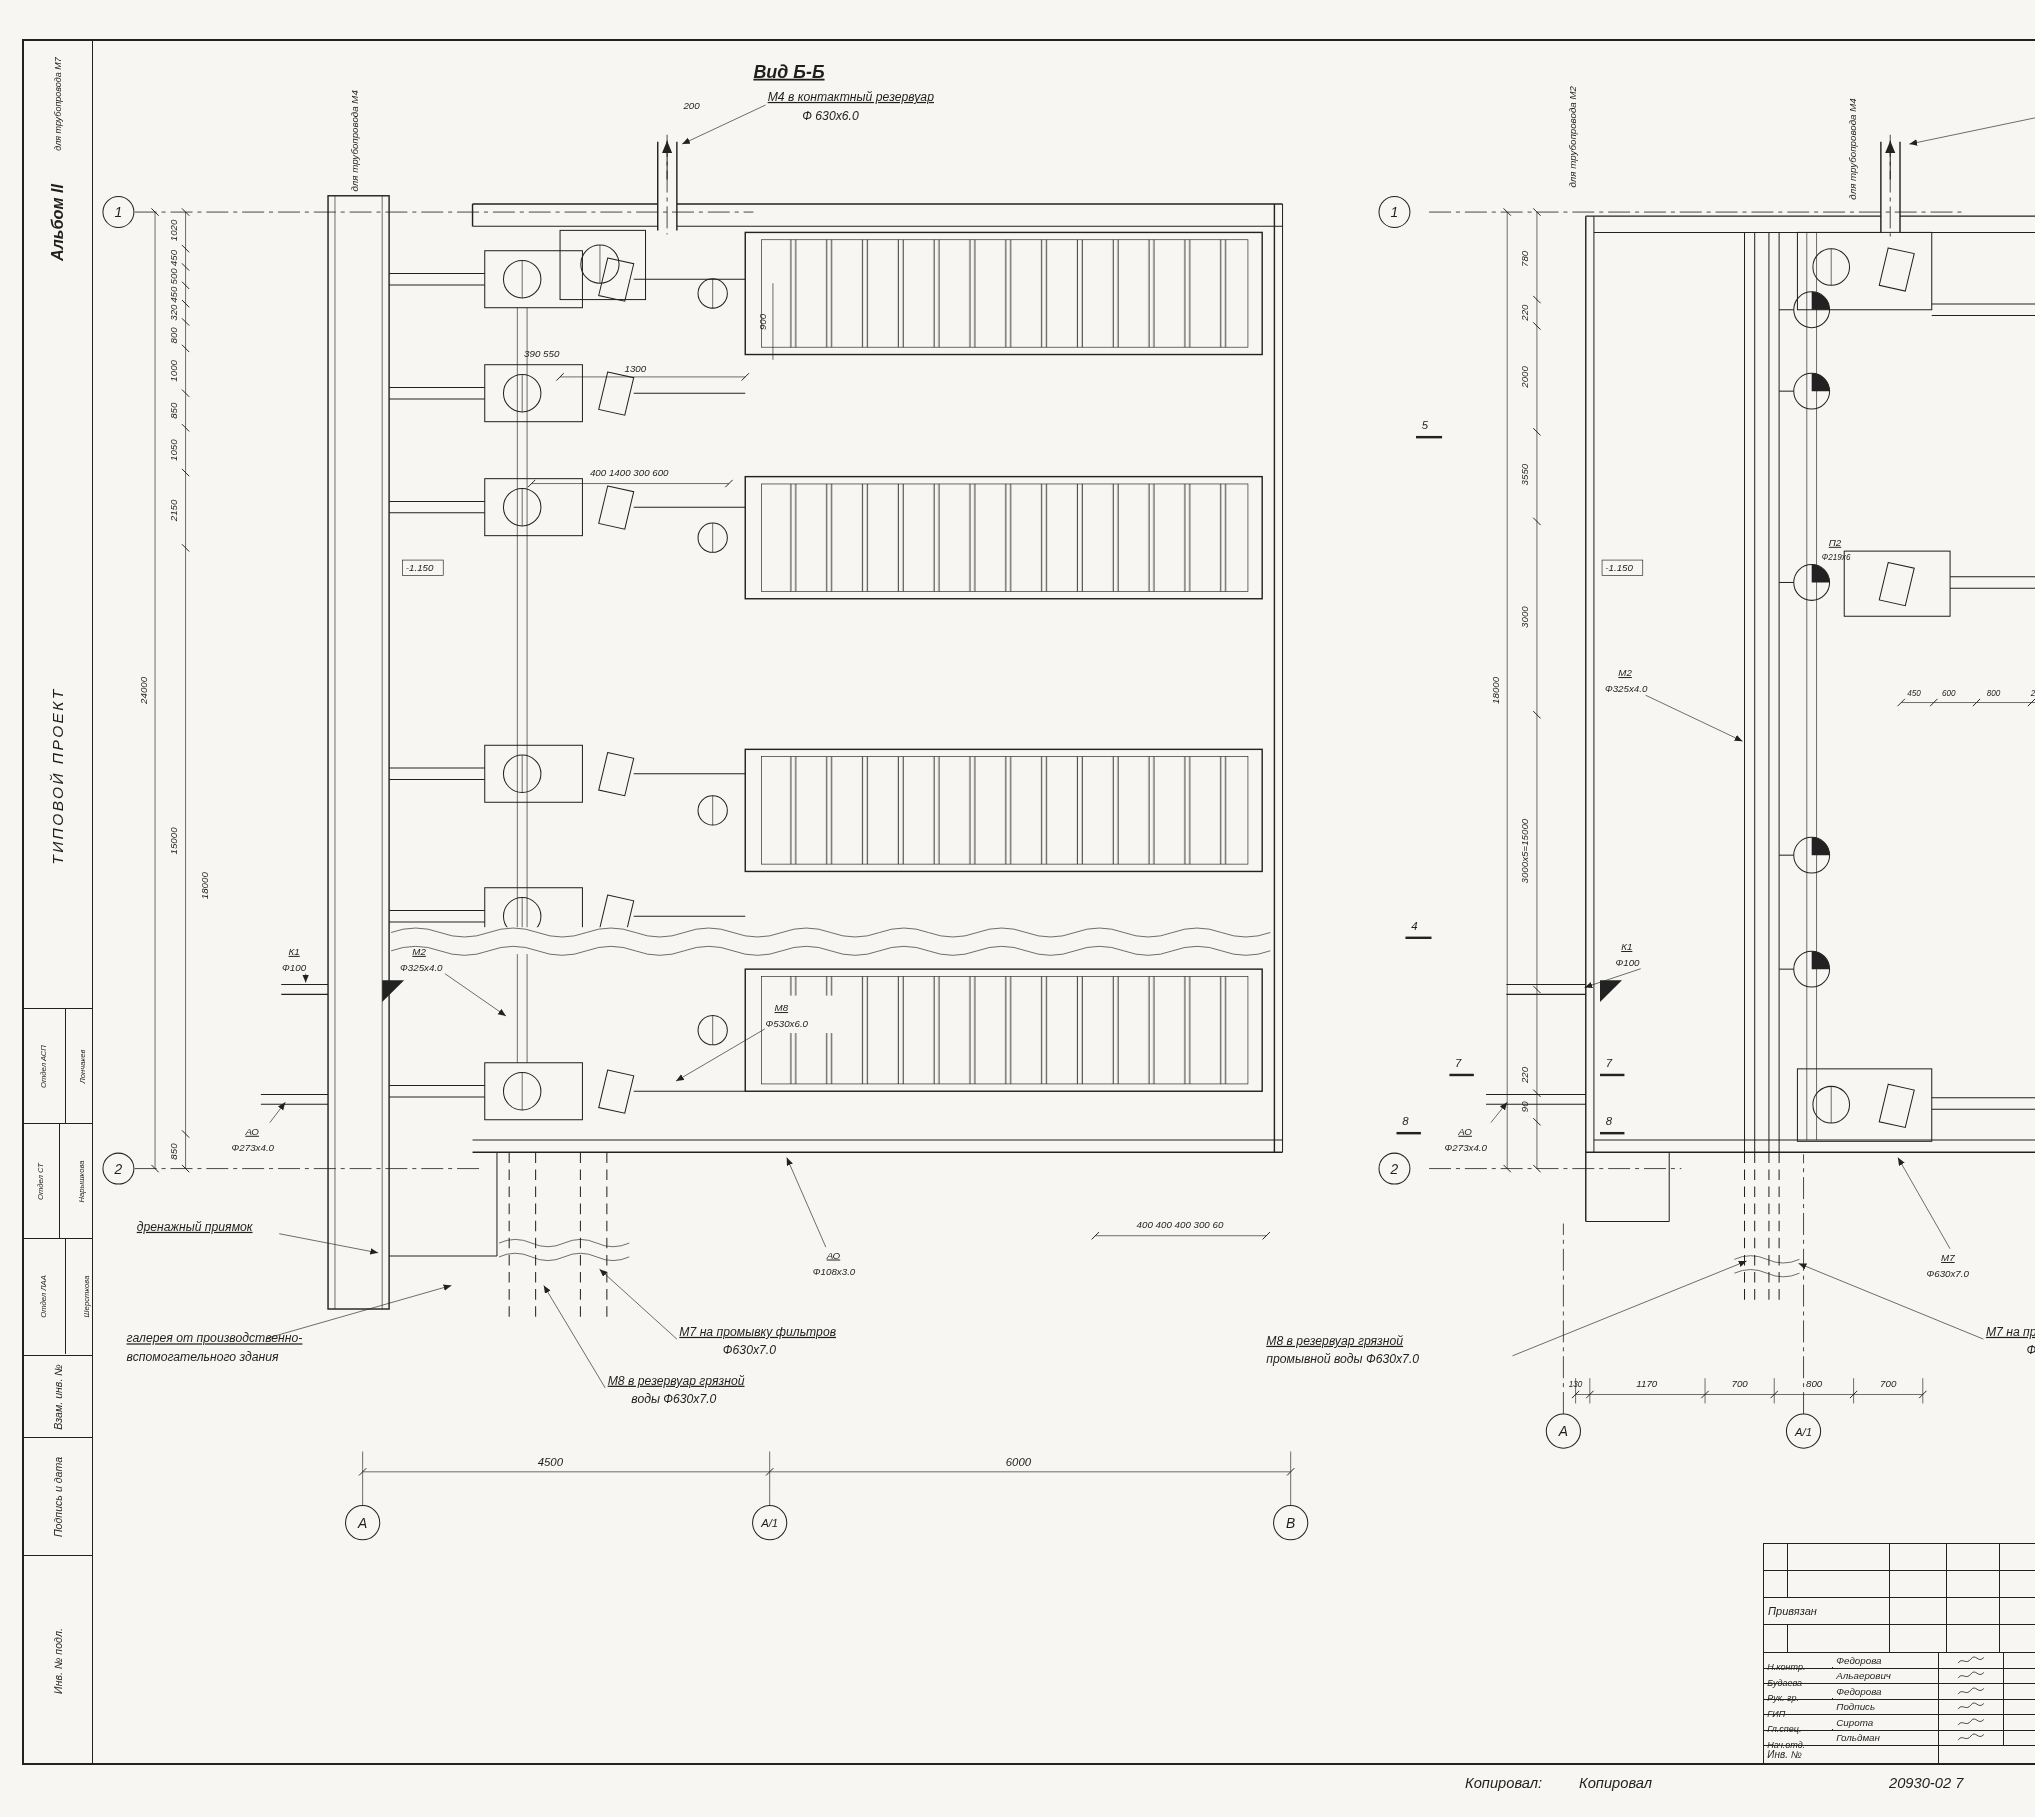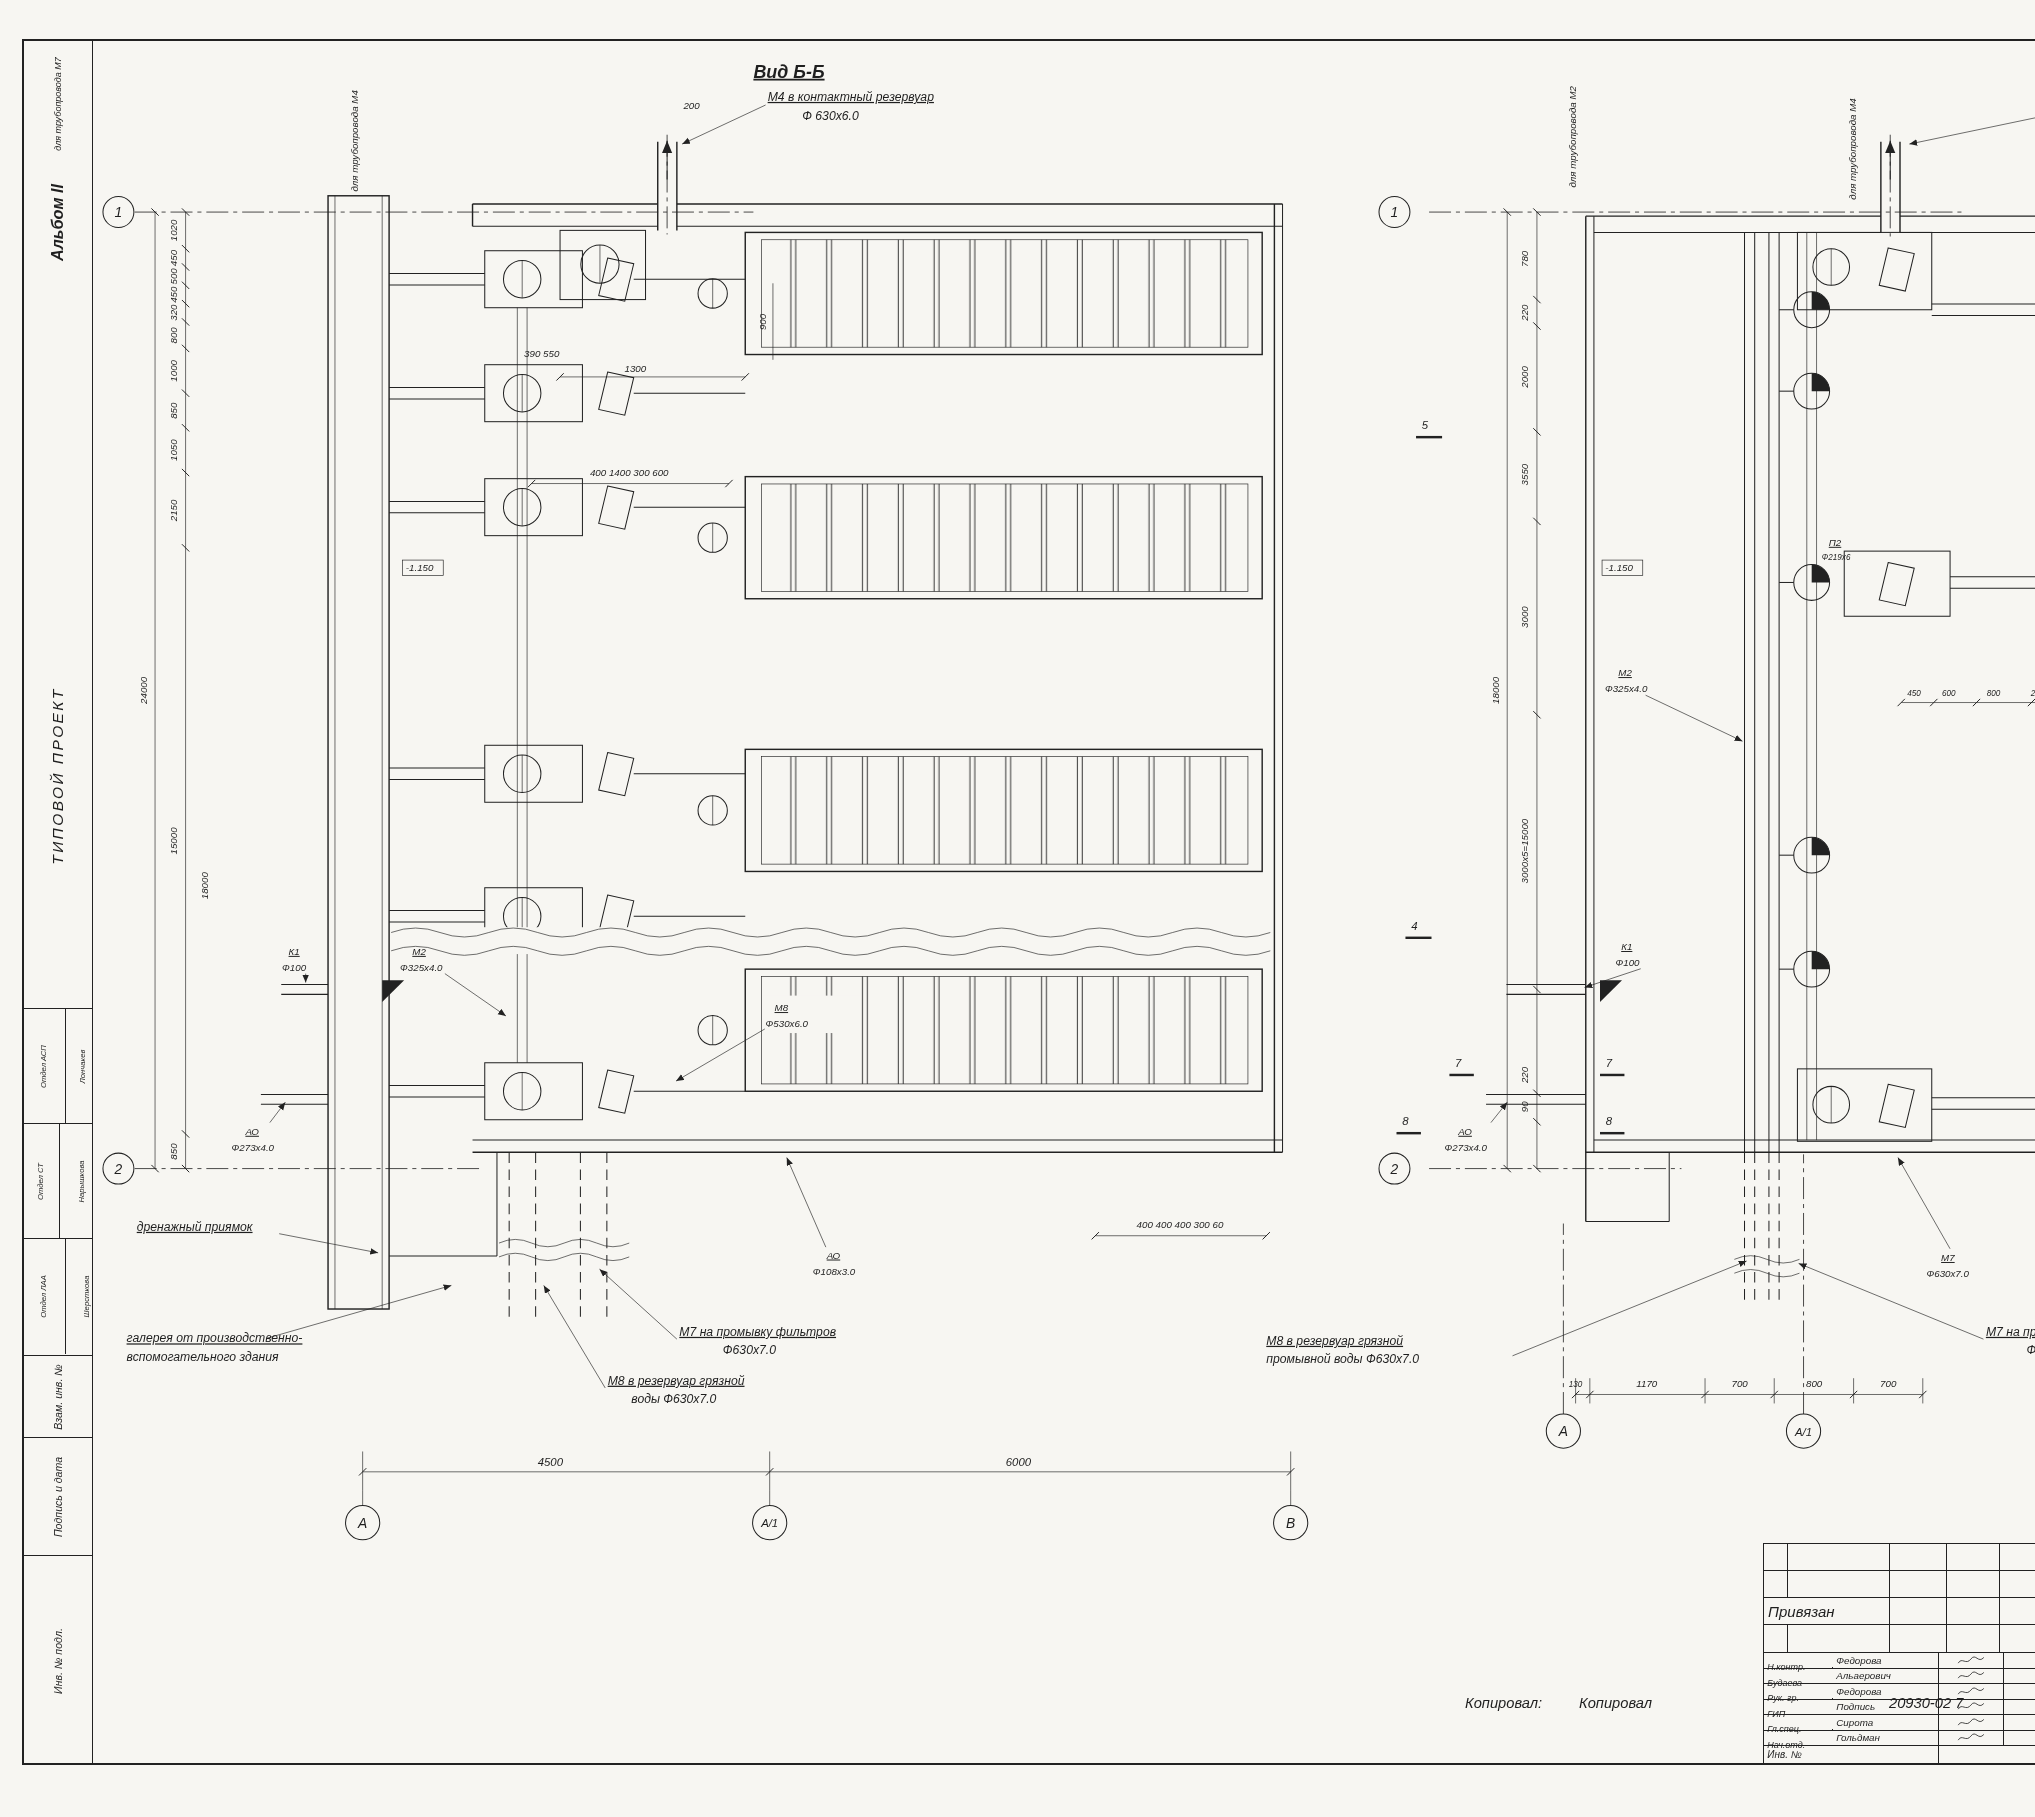--- a/index.html
+++ b/index.html
@@ -14,21 +14,21 @@
   .vlab span{transform:rotate(-90deg);white-space:nowrap;font-style:italic;}
   .hdiv{position:absolute;left:0;width:71px;height:1.2px;background:#222;}
   .stamp{position:absolute;left:0;top:969px;width:71px;height:348px;
          border-top:1.2px solid #222;border-bottom:1.2px solid #222;box-sizing:border-box;}
   .srow{display:flex;height:115px;border-bottom:0.8px solid #222;box-sizing:border-box;}
   .srow:last-child{border-bottom:none;}
   .scell{flex:1;display:flex;align-items:center;justify-content:center;
          border-right:0.8px solid #222;box-sizing:border-box;overflow:visible;}
   .scell:last-child{border-right:none;}
   .scell span{transform:rotate(-90deg);white-space:nowrap;font-size:7.7px;font-style:italic;}
-  .foot{position:absolute;top:1695px;font-size:14.7px;font-style:italic;white-space:nowrap;}
+  .foot{position:absolute;top:1775px;font-size:14.7px;font-style:italic;white-space:nowrap;}
   
   svg.draw{position:absolute;left:94px;top:39px;}
   svg .ln{stroke:#222;fill:none;stroke-width:2.5;}
   svg .w3{stroke-width:3.5;}
   svg .w1{stroke-width:1.6;}
   svg .dash{stroke-dasharray:26 16;}
   svg .dd{stroke-dasharray:54 12 10 12;stroke-width:2;}
   svg .tick{stroke:#222;stroke-width:2.4;}
   svg .sec{stroke:#222;stroke-width:6;}
   svg .fill{fill:#222;stroke:none;}
@@ -42,21 +42,21 @@
   svg .axn{font-size:34px;}
   svg .u{text-decoration:underline;}
   
   .tblock{position:absolute;left:1763px;top:1543px;width:820px;height:222px;
           border:1.6px solid #222;box-sizing:border-box;font-style:italic;}
   .tb-top{display:flex;height:109px;border-bottom:1.2px solid #222;box-sizing:border-box;}
   .tb-rev{width:301px;border-right:1.2px solid #222;box-sizing:border-box;}
   .trow{display:flex;height:27px;border-bottom:0.8px solid #222;box-sizing:border-box;}
   .trow:last-child{border-bottom:none;}
   .tc{border-right:0.8px solid #222;box-sizing:border-box;display:flex;align-items:center;
-      padding-left:4.1px;font-size:15px;}
+      padding-left:4.1px;font-size:11px;}
   .tc:last-child{border-right:none;}
   .c1{width:24.4px}.c2{width:102px}.c3{width:57px}.c4{width:53px}.c5{flex:1}.c12{width:126px}
   .tb-bot{display:flex;height:110px;}
   .tb-signs{width:301px;border-right:1.2px solid #222;box-sizing:border-box;}
   .sg{display:flex;height:15.5px;border-bottom:0.8px solid #222;box-sizing:border-box;}
   .sg-role{width:69px;font-size:9px;border-right:0.8px solid #222;box-sizing:border-box;
            display:flex;align-items:center;padding-left:3.3px;margin-top:14px;}
   .sg-name{width:106px;font-size:9.8px;border-right:0.8px solid #222;box-sizing:border-box;
            display:flex;align-items:center;padding-left:3.3px;}
   .sg-sig{width:65px;border-right:0.8px solid #222;box-sizing:border-box;

